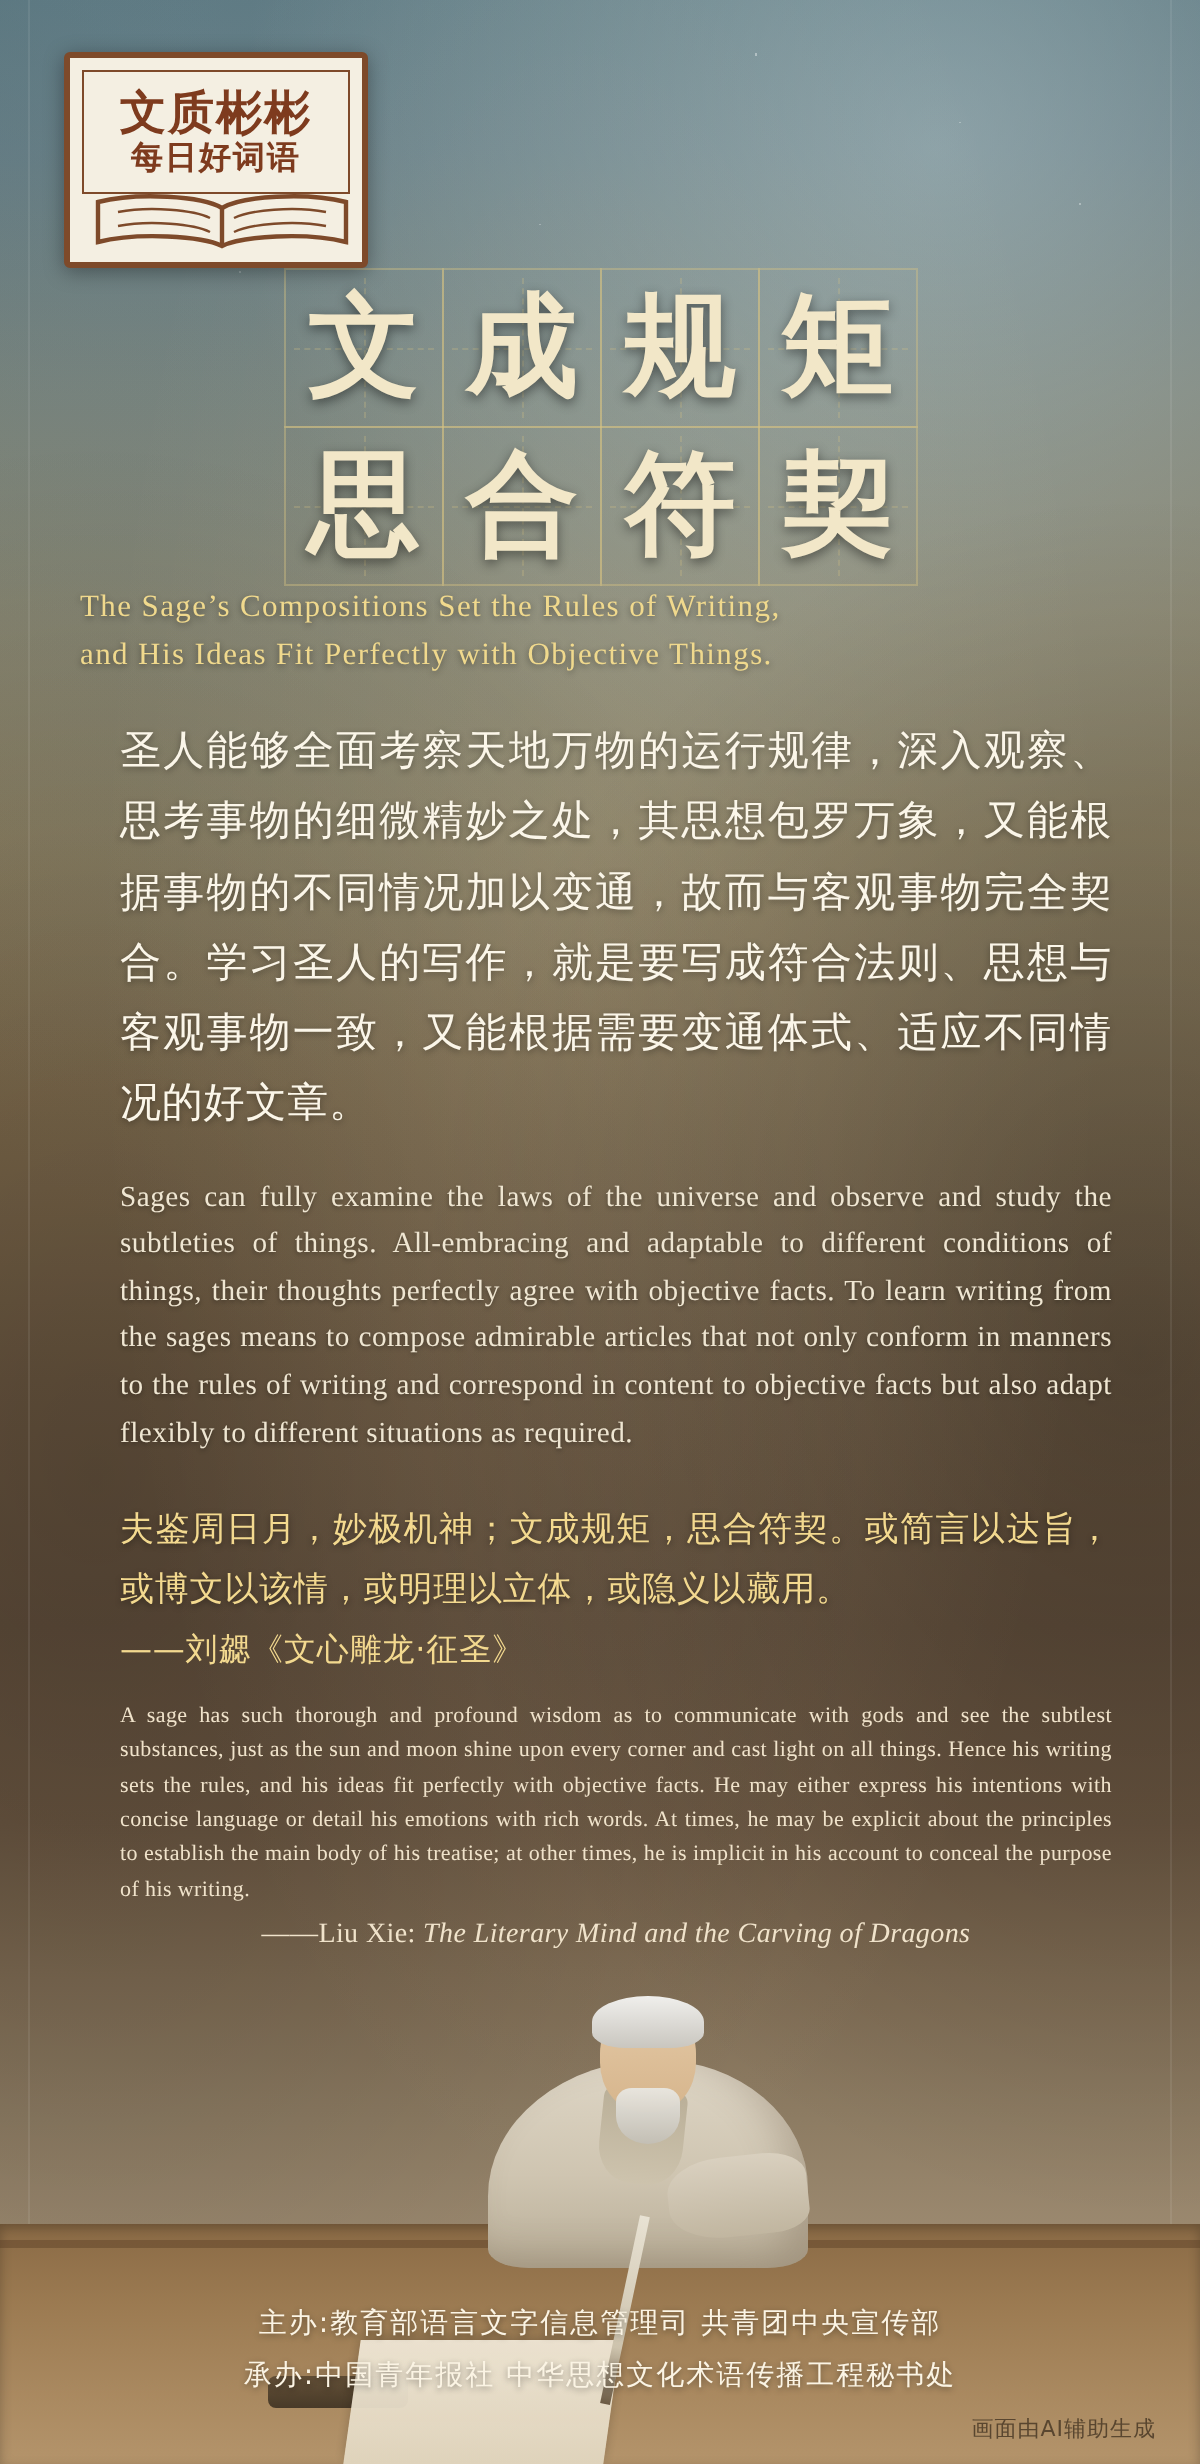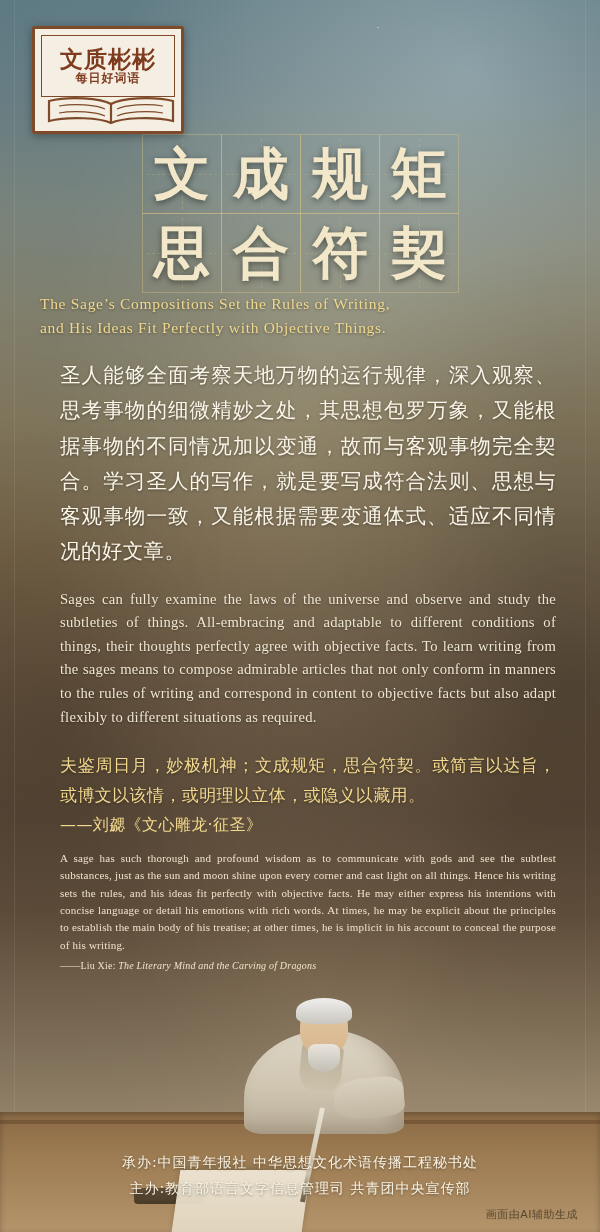--- a/index.html
+++ b/index.html
@@ -101,21 +101,21 @@
     font-family: "DejaVu Sans", sans-serif;
     font-weight: bold;
     font-size: 23px;
     letter-spacing: 1px;
     color: #7e3b1e;
     line-height: 1.05;
   }
   .badge-line2 {
     font-family: "DejaVu Sans", sans-serif;
     font-weight: bold;
-    font-size: 12px;
+    font-size: 16px;
     letter-spacing: 1px;
     color: #7e3b1e;
     line-height: 1.1;
   }
   .badge-book {
     position: absolute;
     left: 10px;
     right: 10px;
     bottom: 6px;
     height: 30px;
@@ -240,23 +240,23 @@
     margin-top: 14px;
     font-family: "Liberation Serif", serif;
     font-size: 11px;
     line-height: 1.58;
     color: #f0e3cb;
     text-align: justify;
     letter-spacing: 0.2px;
   }
   .quote-en-attr {
     margin-top: 6px;
-    text-align: left;
+    text-align: center;
     font-family: "Liberation Serif", serif;
-    font-size: 10px;
+    font-size: 14px;
     color: #f0e3cb;
     letter-spacing: 0.2px;
   }
   .quote-en-attr .ital { font-style: italic; }
 
   
   .illus {
     position: absolute;
     left: 0; right: 0;
     bottom: 0;
@@ -482,17 +482,17 @@
       <div class="head"></div>
       <div class="beard"></div>
       <div class="hair"></div>
     </div>
     <div class="inkstone"></div>
     <div class="paper"></div>
     <div class="brush"></div>
   </div>
 
   <div class="footer">
+    <div class="footer-line">主办:教育部语言文字信息管理司  共青团中央宣传部</div>
     <div class="footer-line">承办:中国青年报社  中华思想文化术语传播工程秘书处</div>
-    <div class="footer-line">主办:教育部语言文字信息管理司  共青团中央宣传部</div>
   </div>
   <div class="ai-note">画面由AI辅助生成</div>
 </div>
 
 </body></html>

